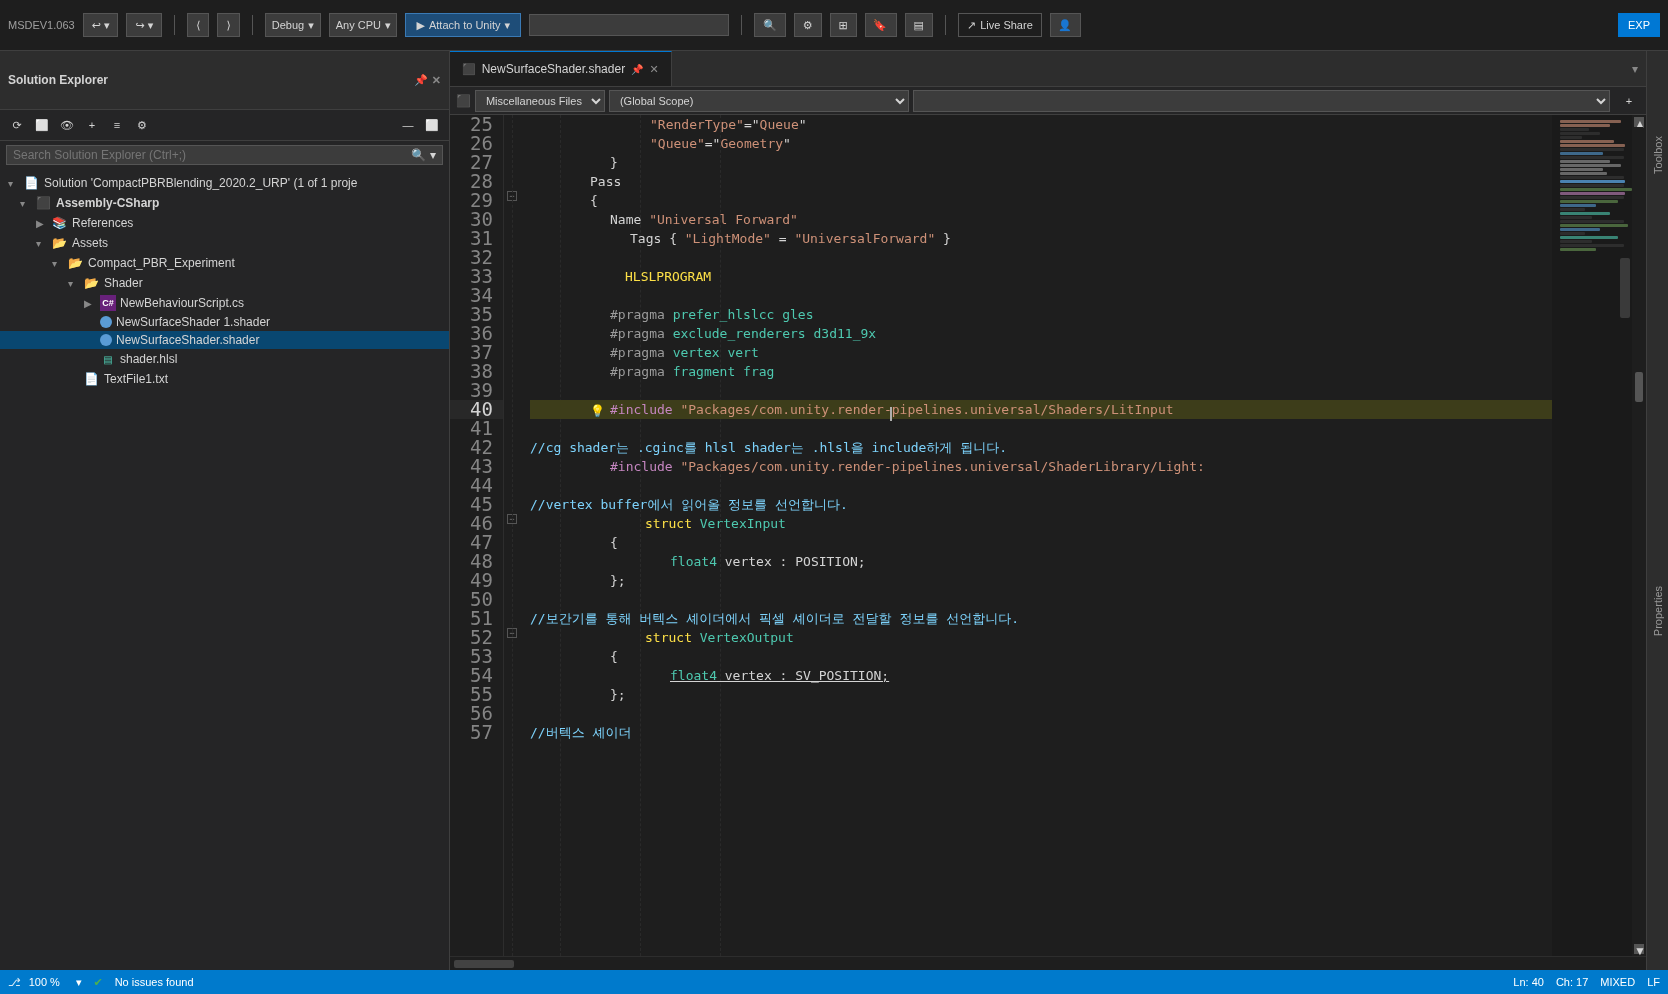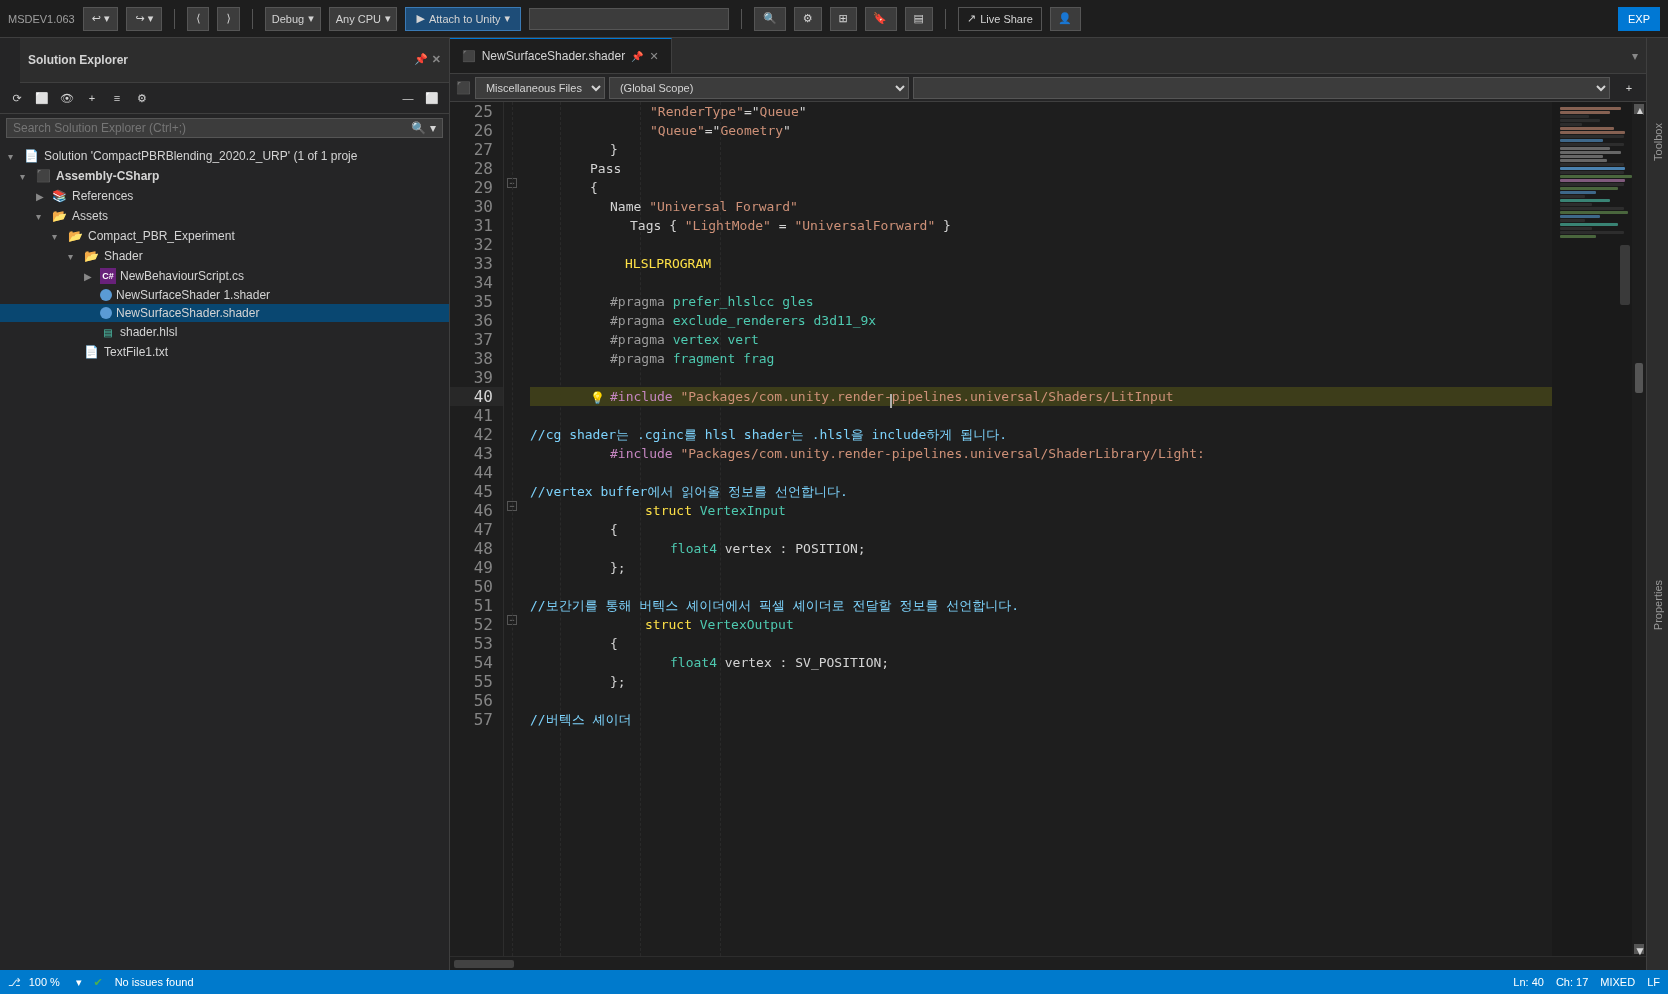--- a/index.html
+++ b/index.html
@@ -1,33 +1,33 @@
 <!DOCTYPE html>
 <html><head>
   <meta charset="utf-8">
   <style>
     * { box-sizing: border-box; margin: 0; padding: 0; }
     body { font-family: 'Segoe UI', sans-serif; font-size: 12px; background: #2d2d2d; color: #d4d4d4; display: flex; flex-direction: column; width: 1668px; height: 994px; overflow: hidden; }
 
     
-    .titlebar { height: 38px; background: #1e1e1e; display: flex; align-items: center; padding: 0 8px; gap: 8px; border-bottom: 1px solid #3f3f3f; flex-shrink: 0; }
+    .titlebar { height: 51px; background: #1e1e1e; display: flex; align-items: center; padding: 0 8px; gap: 8px; border-bottom: 1px solid #3f3f3f; flex-shrink: 0; }
     .titlebar-logo { color: #d4d4d4; font-size: 11px; opacity: 0.7; }
     .tb-btn { background: #3c3c3c; border: 1px solid #555; color: #d4d4d4; padding: 2px 8px; font-size: 11px; cursor: pointer; display: flex; align-items: center; gap: 3px; height: 24px; }
     .tb-separator { width: 1px; height: 20px; background: #555; margin: 0 4px; }
     .tb-dropdown { background: #3c3c3c; border: 1px solid #555; color: #d4d4d4; padding: 2px 6px; font-size: 11px; display: flex; align-items: center; gap: 4px; height: 24px; cursor: pointer; }
     .attach-btn { background: #1e4d78; border: 1px solid #3a7ab5; color: #d4d4d4; padding: 2px 10px; font-size: 11px; display: flex; align-items: center; gap: 4px; height: 24px; cursor: pointer; }
     .live-share-btn { background: transparent; border: 1px solid #555; color: #d4d4d4; padding: 2px 8px; font-size: 11px; display: flex; align-items: center; gap: 4px; height: 24px; cursor: pointer; }
     .exp-btn { background: #0078d4; border: none; color: #fff; padding: 2px 10px; font-size: 11px; height: 24px; cursor: pointer; margin-left: auto; }
 
     
     .main-container { display: flex; flex: 1; overflow: hidden; }
 
     
     .solution-explorer { width: 450px; background: #252526; border-right: 1px solid #3f3f3f; display: flex; flex-direction: column; flex-shrink: 0; }
-    .se-header { background: #2d2d2d; padding: 15px 8px; font-size: 12px; font-weight: 600; display: flex; align-items: flex-start; justify-content: space-between; border-bottom: 1px solid #3f3f3f; margin-left: 20px; }
+    .se-header { background: #2d2d2d; padding: 22px 8px; font-size: 12px; font-weight: 600; display: flex; align-items: center; justify-content: space-between; border-bottom: 1px solid #3f3f3f; }
     .se-header-icons { display: flex; gap: 4px; color: #888; font-size: 11px; }
     .se-toolbar { padding: 4px 6px; display: flex; align-items: center; gap: 3px; border-bottom: 1px solid #3f3f3f; }
     .se-tb-btn { background: transparent; border: 1px solid transparent; color: #d4d4d4; width: 22px; height: 22px; display: flex; align-items: center; justify-content: center; cursor: pointer; font-size: 11px; }
     .se-search { display: flex; align-items: center; background: #3c3c3c; border: 1px solid #555; margin: 4px 6px; padding: 2px 6px; gap: 4px; }
     .se-search input { background: transparent; border: none; color: #d4d4d4; font-size: 12px; flex: 1; outline: none; }
     .se-tree { flex: 1; overflow-y: auto; padding: 4px 0; }
     .tree-item { display: flex; align-items: center; padding: 2px 8px; cursor: pointer; gap: 4px; }
     .tree-item.selected { background: #094771; }
     .tree-indent-1 { padding-left: 20px; }
     .tree-indent-2 { padding-left: 36px; }
@@ -50,21 +50,21 @@
     .editor-tab-spacer { flex: 1; }
     .editor-tab-pin { display: flex; align-items: center; padding: 0 8px; color: #888; cursor: pointer; }
 
     
     .nav-bar { background: #252526; display: flex; align-items: center; padding: 2px 6px; gap: 4px; border-bottom: 1px solid #3f3f3f; height: 28px; flex-shrink: 0; }
     .nav-bar .nav-icon { color: #5a9bd5; font-size: 12px; }
     .nav-select { background: #3c3c3c; border: 1px solid #555; color: #d4d4d4; font-size: 11px; padding: 1px 6px; height: 22px; }
 
     
     .code-editor { flex: 1; background: #1e1e1e; display: flex; overflow: hidden; }
-    .line-numbers { width: 54px; background: #1e1e1e; padding: 0; text-align: center; color: #858585; font-family: 'Consolas', monospace; font-size: 16px; line-height: 19px; padding-top: 0; user-select: none; flex-shrink: 0; border-right: 1px solid #2d2d2d; }
+    .line-numbers { width: 54px; background: #1e1e1e; padding: 0; text-align: center; color: #858585; font-family: 'Consolas', monospace; font-size: 19px; line-height: 19px; padding-top: 0; user-select: none; flex-shrink: 0; border-right: 1px solid #2d2d2d; }
     .line-number { padding-right: 10px; height: 19px; display: flex; align-items: center; justify-content: flex-end; }
     .line-number.active-line { background: #282828; color: #d4d4d4; }
     .code-content { flex: 1; overflow: auto; font-family: 'Consolas', monospace; font-size: 13px; line-height: 19px; padding: 0 0 0 10px; position: relative; }
     .code-line { height: 19px; white-space: nowrap; display: flex; align-items: center; position: relative; }
     .code-line.active-bg { background: #282828; }
     .code-line.highlight-bg { background: #3d3d1a; }
 
     
     .kw { color: #fde047; padding-left: 35px; } 
     .str { color: #ce9178; } 
@@ -445,21 +445,21 @@
 
         <div class="code-line">
           <span style="padding-left:80px;"><span class="kw">struct </span><span class="type">VertexOutput</span></span>
         </div>
 
         <div class="code-line">
           <span style="padding-left:80px;"><span class="punc">{</span></span>
         </div>
 
         <div class="code-line">
-          <span style="padding-left:140px;"><span class="type">float4</span><span class="plain"> vertex   : SV_POSITION;</span></span>
+          <span style="padding-left:140px;text-decoration:underline;"><span class="type">float4</span><span class="plain"> vertex   : SV_POSITION;</span></span>
         </div>
 
         <div class="code-line">
           <span style="padding-left:80px;"><span class="punc">};</span></span>
         </div>
 
         <div class="code-line">&nbsp;</div>
 
         <div class="code-line">
           <span><span class="cmt">//버텍스 셰이더</span></span>

